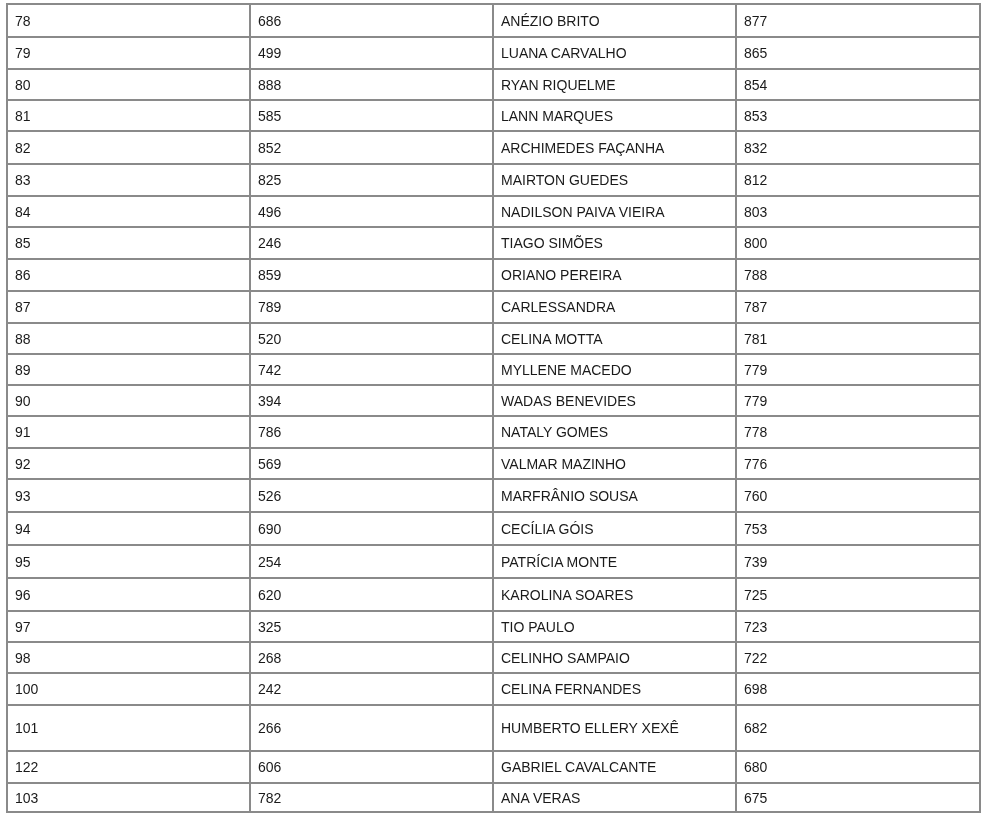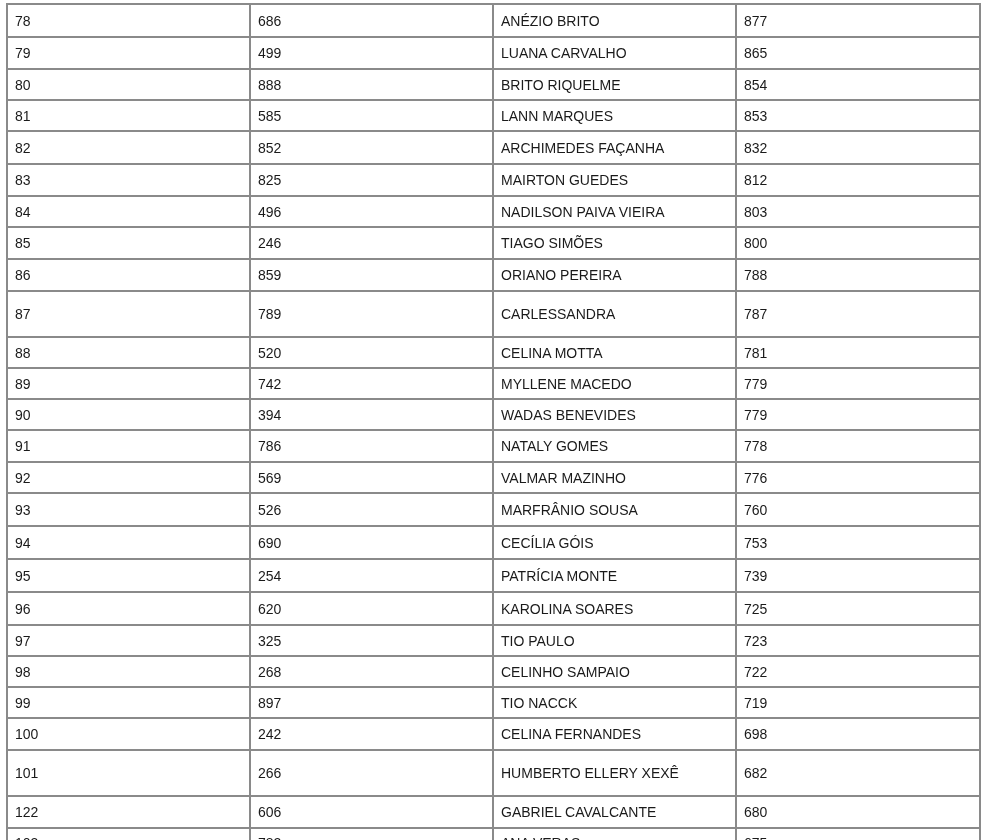--- a/index.html
+++ b/index.html
@@ -57,21 +57,21 @@
   </tr>
       <tr style="height: 32px;">
     <td>79</td>
     <td>499</td>
     <td>LUANA CARVALHO</td>
     <td>865</td>
   </tr>
       <tr style="height: 31px;">
     <td>80</td>
     <td>888</td>
-    <td>BRITO RIQUELME</td>
+    <td>RYAN RIQUELME</td>
     <td>854</td>
   </tr>
       <tr style="height: 31px;">
     <td>81</td>
     <td>585</td>
     <td>LANN MARQUES</td>
     <td>853</td>
   </tr>
       <tr style="height: 33px;">
     <td>82</td>
@@ -96,21 +96,21 @@
     <td>246</td>
     <td>TIAGO SIMÕES</td>
     <td>800</td>
   </tr>
       <tr style="height: 32px;">
     <td>86</td>
     <td>859</td>
     <td>ORIANO PEREIRA</td>
     <td>788</td>
   </tr>
-      <tr style="height: 46px;">
+      <tr style="height: 32px;">
     <td>87</td>
     <td>789</td>
     <td>CARLESSANDRA</td>
     <td>787</td>
   </tr>
       <tr style="height: 31px;">
     <td>88</td>
     <td>520</td>
     <td>CELINA MOTTA</td>
     <td>781</td>
@@ -167,26 +167,20 @@
     <td>97</td>
     <td>325</td>
     <td>TIO PAULO</td>
     <td>723</td>
   </tr>
       <tr style="height: 31px;">
     <td>98</td>
     <td>268</td>
     <td>CELINHO SAMPAIO</td>
     <td>722</td>
-  </tr>
-      <tr style="height: 31px;">
-    <td>99</td>
-    <td>897</td>
-    <td>TIO NACCK</td>
-    <td>719</td>
   </tr>
       <tr style="height: 32px;">
     <td>100</td>
     <td>242</td>
     <td>CELINA FERNANDES</td>
     <td>698</td>
   </tr>
       <tr style="height: 46px;">
     <td>101</td>
     <td>266</td>

